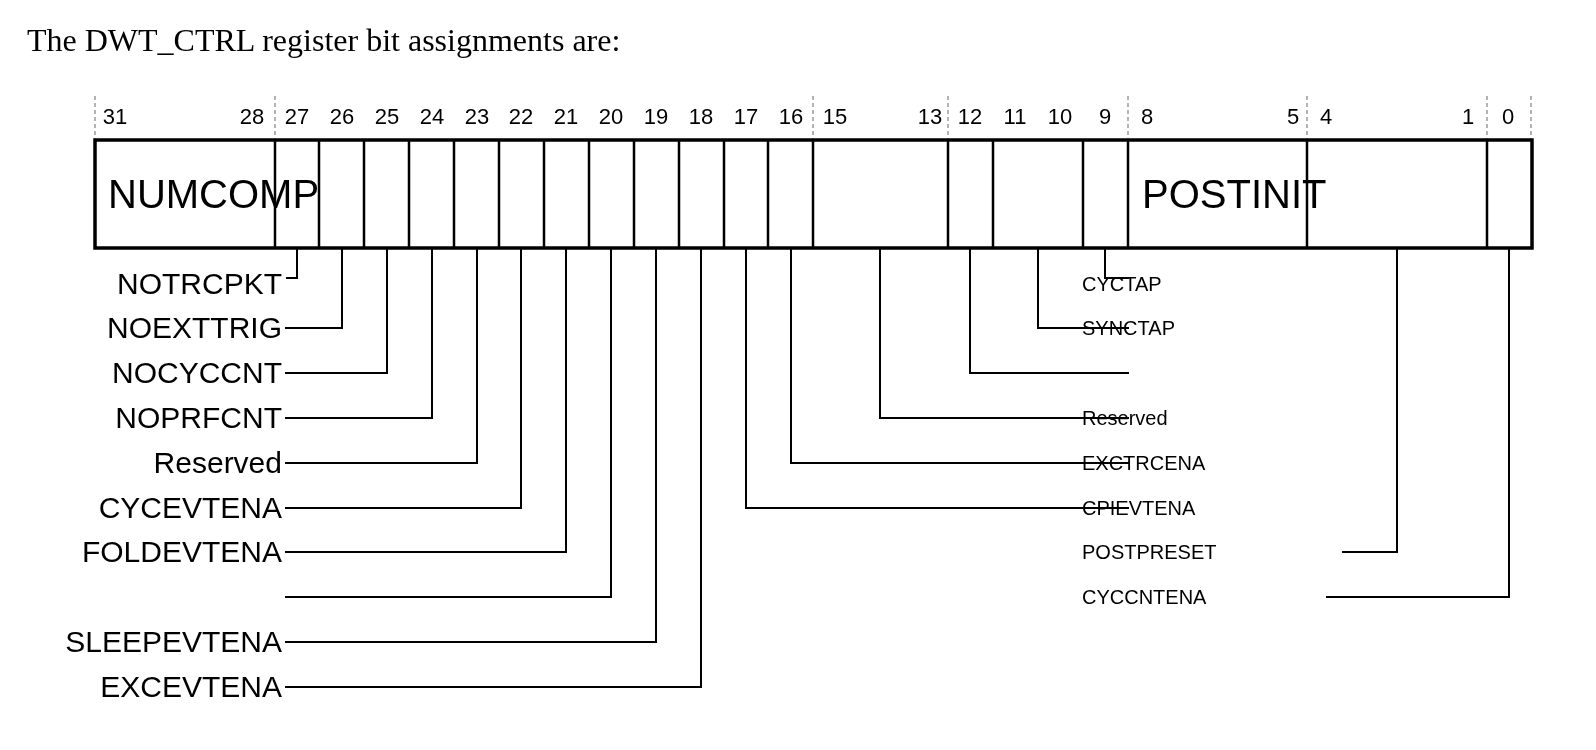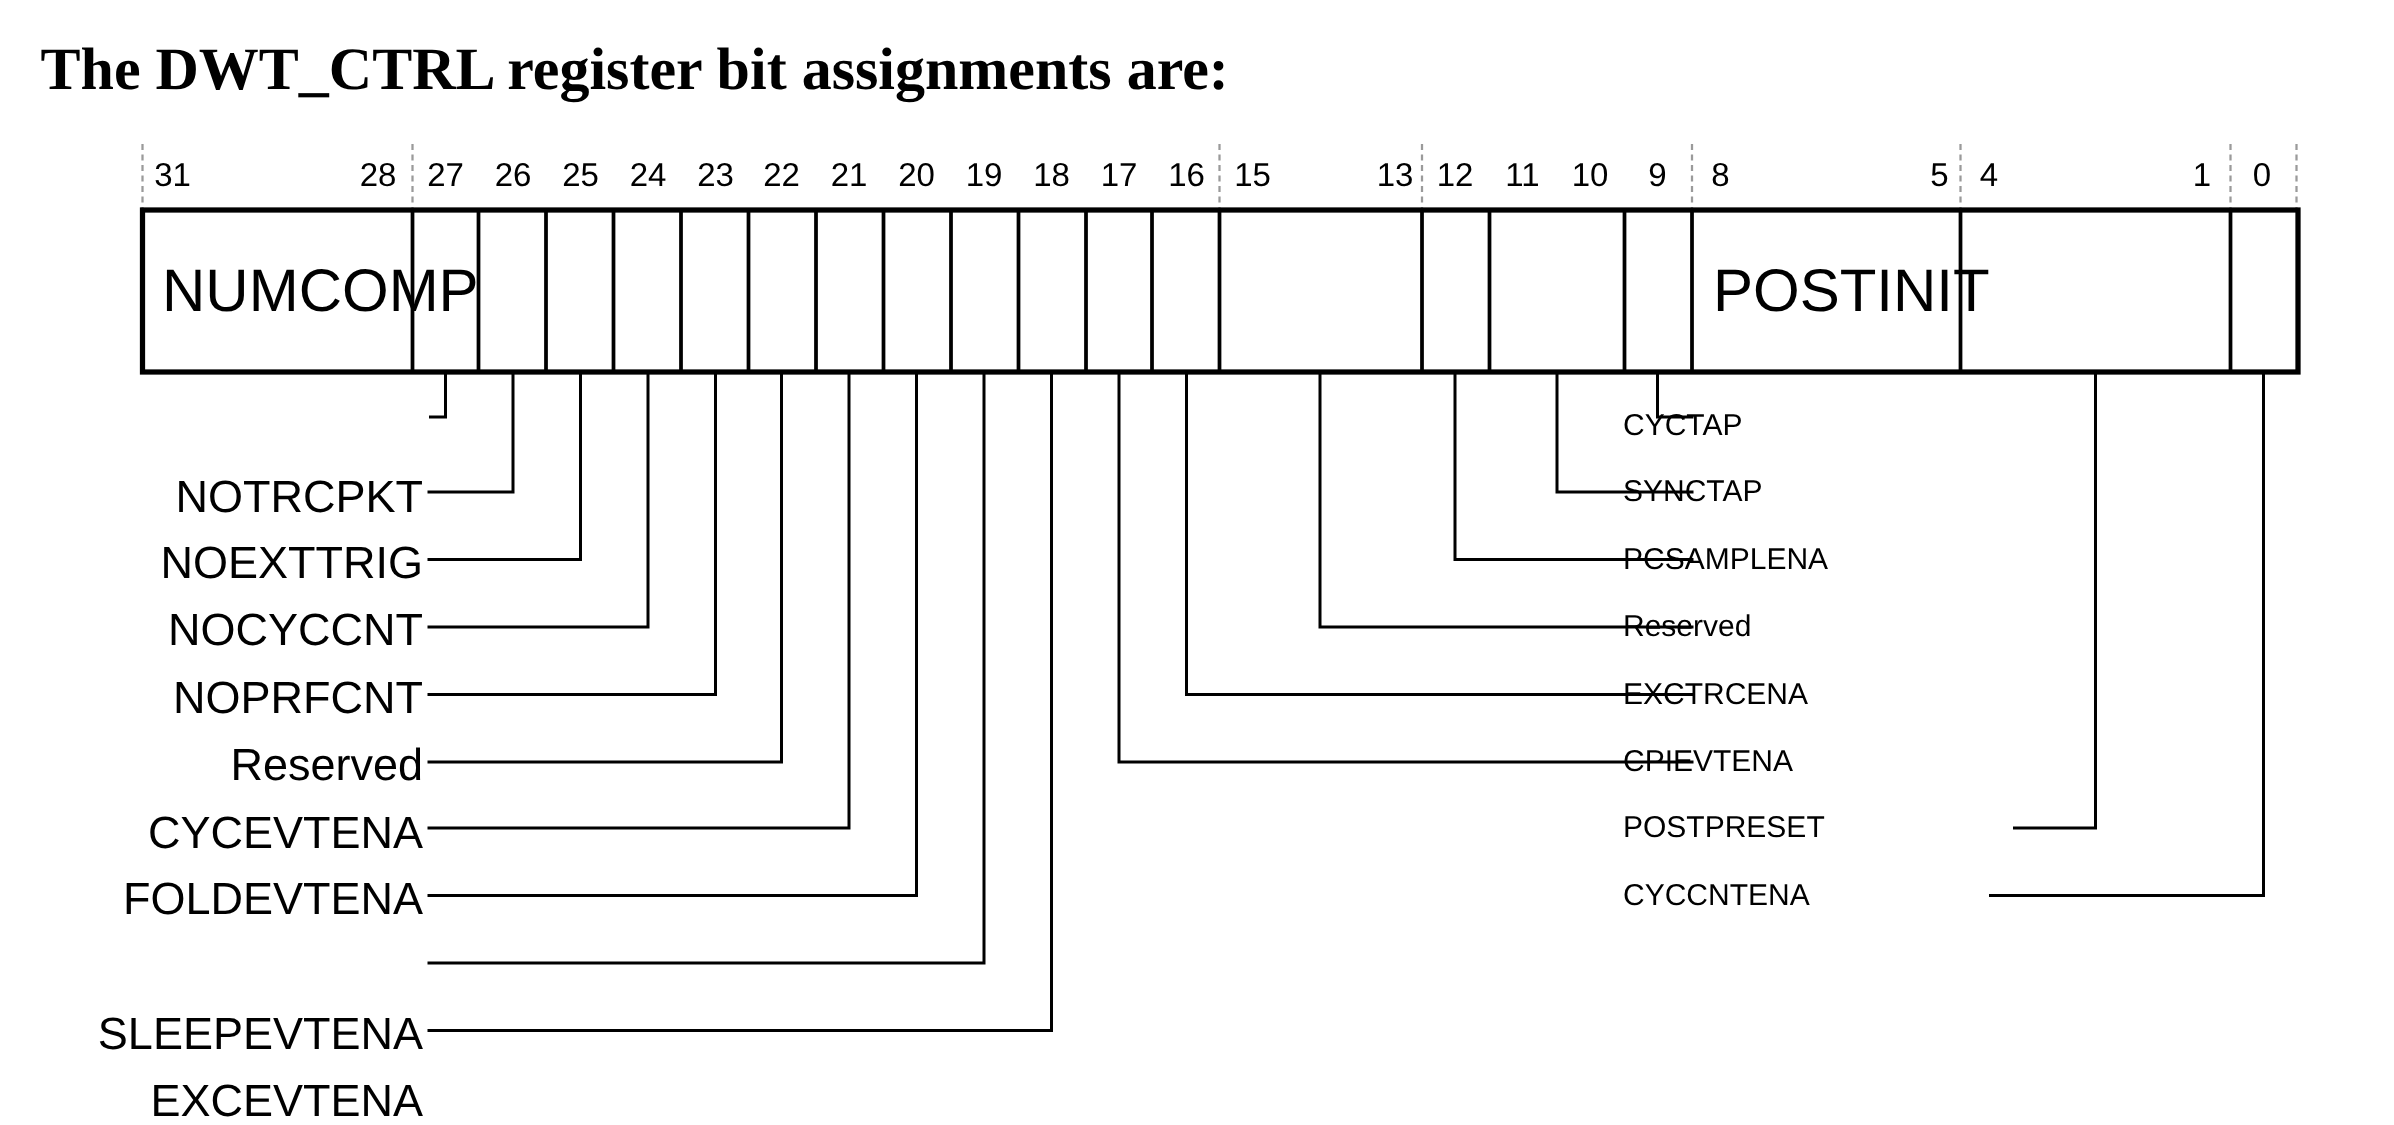--- a/index.html
+++ b/index.html
@@ -10,23 +10,22 @@
     background: #ffffff;
     color: #000;
     font-family: "Liberation Sans", sans-serif;
     overflow: hidden;
   }
   .title {
     position: absolute;
     left: 27px;
     top: 22px;
     font-family: "Liberation Serif", serif;
-    font-size: 40px;
+    font-size: 32px;
     white-space: nowrap;
-    font-weight: bold;
   }
   .bitnum {
     position: absolute;
     top: 100px;
     font-size: 22px;
     line-height: 34px;
     transform: translateX(-50%);
     white-space: nowrap;
   }
   .fieldlabel {
@@ -37,21 +36,20 @@
     white-space: nowrap;
   }
   .lcall {
     position: absolute;
     left: 0;
     width: 282px;
     text-align: right;
     font-size: 30px;
     line-height: 36px;
     white-space: nowrap;
-    margin-top: 48px;
   }
   .rcall {
     position: absolute;
     left: 1082px;
     font-size: 20px;
     line-height: 36px;
     white-space: nowrap;
   }
   svg.lines { position: absolute; left: 0; top: 0; }
 </style>
@@ -111,20 +109,19 @@
   <span class="lcall" style="top:355px">NOCYCCNT</span>
   <span class="lcall" style="top:400px">NOPRFCNT</span>
   <span class="lcall" style="top:445px">Reserved</span>
   <span class="lcall" style="top:490px">CYCEVTENA</span>
   <span class="lcall" style="top:534px">FOLDEVTENA</span>
   <span class="lcall" style="top:624px">SLEEPEVTENA</span>
   <span class="lcall" style="top:669px">EXCEVTENA</span>
 
   <span class="rcall" style="top:266px">CYCTAP</span>
   <span class="rcall" style="top:310px">SYNCTAP</span>
-  <span class="rcall" style="top:355px">PCSAMPLENA</span>
   <span class="rcall" style="top:400px">Reserved</span>
   <span class="rcall" style="top:445px">EXCTRCENA</span>
   <span class="rcall" style="top:490px">CPIEVTENA</span>
   <span class="rcall" style="top:534px">POSTPRESET</span>
   <span class="rcall" style="top:579px">CYCCNTENA</span>
 
 </div>
 
 </body></html>

